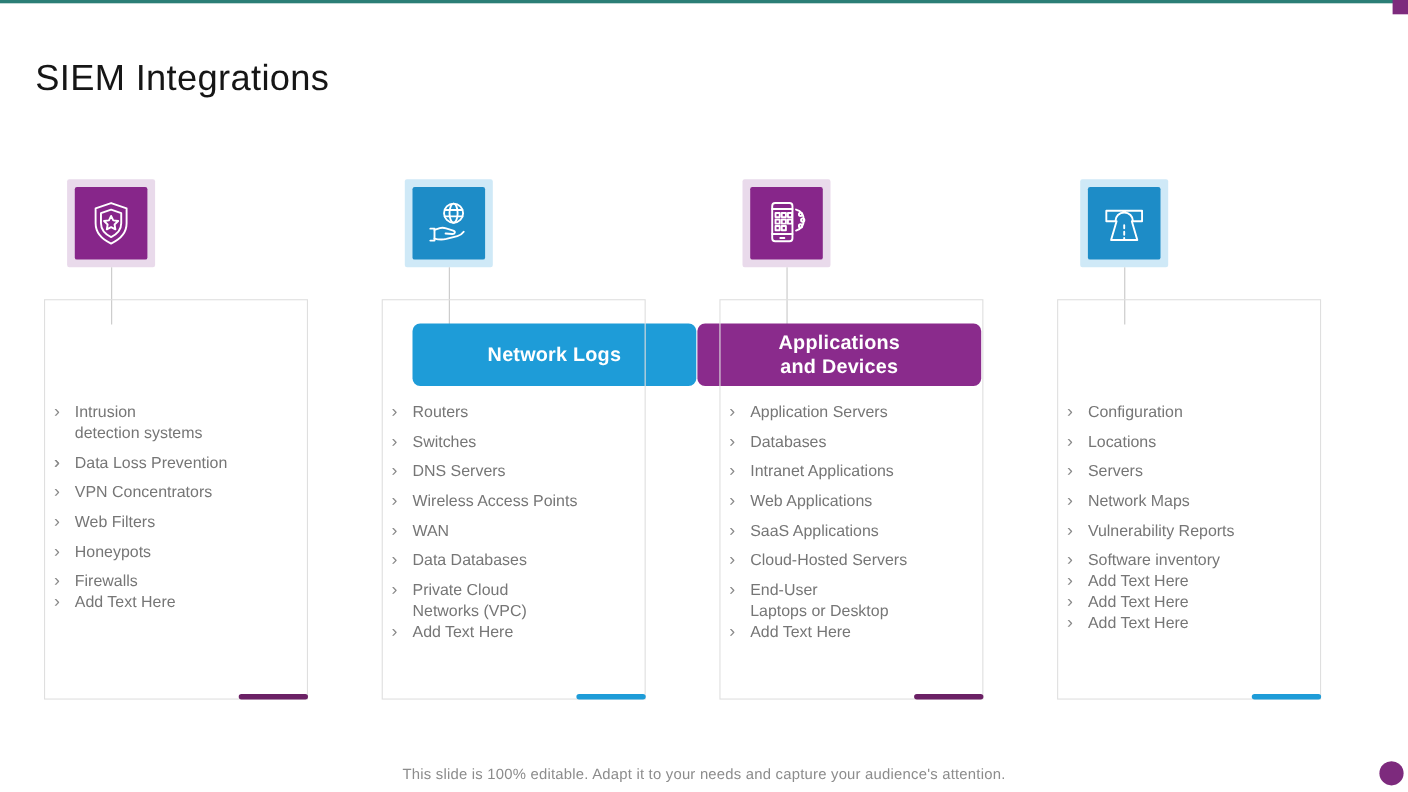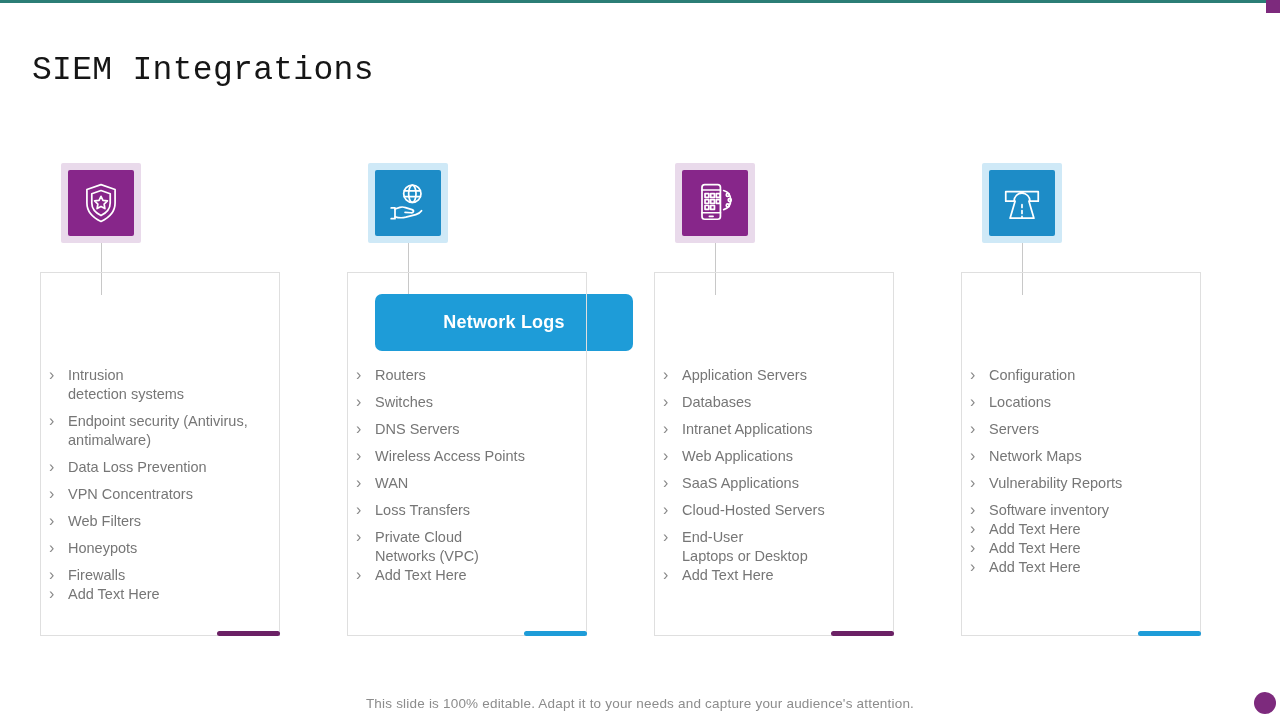--- a/index.html
+++ b/index.html
@@ -1,19 +1,19 @@
 <!DOCTYPE html>
 <html><head>
 <meta charset="utf-8">
 <style>
   html,body{margin:0;padding:0;background:#ffffff;font-family:"Liberation Sans",sans-serif;}
   .slide{position:relative;width:1280px;height:720px;background:#ffffff;overflow:hidden;}
   .top-line{position:absolute;top:0;left:0;width:100%;height:3px;background:#2B7E76;}
   .top-corner{position:absolute;top:0;right:0;width:14px;height:13px;background:#7D2A7D;}
-  .title{position:absolute;top:30px;left:32px;font-size:33px;font-weight:400;color:#161616;letter-spacing:.3px;font-family:Liberation Mono, monospace;}
+  .title{position:absolute;top:30px;left:32px;font-size:33px;font-weight:400;color:#161616;letter-spacing:.3px;}
   .columns{position:absolute;inset:0;}
   .column{position:absolute;top:163px;width:262px;height:500px;}
   .icon-frame{position:absolute;left:41px;top:0;width:80px;height:80px;padding:7px;box-sizing:border-box;border-radius:2px;}
   .purple .icon-frame{background:#E9DAEB;}
   .blue .icon-frame{background:#CFE9F7;}
   .icon-box{width:66px;height:66px;display:flex;align-items:center;justify-content:center;border-radius:2px;}
   .purple .icon-box{background:#87268A;}
   .blue .icon-box{background:#1D8CC7;}
   .icon-box svg{width:52px;height:52px;stroke:#ffffff;fill:none;stroke-width:1.6;stroke-linejoin:round;stroke-linecap:round;}
   .connector{position:absolute;left:81px;top:80px;width:1px;height:52px;background:#C8C8C8;}
@@ -48,22 +48,21 @@
               <path d="M24 12.5l8.5 3V24c0 5.3-3.7 9.2-8.5 11.6-4.8-2.4-8.5-6.3-8.5-11.6v-8.5Z"></path>
               <path d="M24 17.8l1.8 3.7 4.1.6-3 2.9.7 4.1-3.6-1.9-3.6 1.9.7-4.1-3-2.9 4.1-.6Z"></path>
             </svg>
           </div>
     </div>
     <div class="connector"></div>
     <div class="box-border"></div>
     <ul class="items">
           <li class="item"><span class="bullet">›</span><span class="item-text">Intrusion
 detection systems</span></li>
-          <li class="item"><span class="bullet">›</span><span class="item-text">Endpoint security (Antivirus,
-antimalware)</span></li>
+          <li class="item"><span class="bullet">›</span></li>
           <li class="item"><span class="bullet">›</span><span class="item-text">Data Loss Prevention</span></li>
           <li class="item"><span class="bullet">›</span><span class="item-text">VPN Concentrators</span></li>
           <li class="item"><span class="bullet">›</span><span class="item-text">Web Filters</span></li>
           <li class="item"><span class="bullet">›</span><span class="item-text">Honeypots</span></li>
           <li class="item"><span class="bullet">›</span><span class="item-text">Firewalls</span></li>
           <li class="item tight"><span class="bullet">›</span><span class="item-text">Add Text Here</span></li>
         </ul>
     <div class="accent"></div>
   </div>
 
@@ -84,21 +83,21 @@
     <div class="header">
       <span class="header-label">Network Logs</span>
     </div>
     <div class="box-border"></div>
     <ul class="items">
           <li class="item"><span class="bullet">›</span><span class="item-text">Routers</span></li>
           <li class="item"><span class="bullet">›</span><span class="item-text">Switches</span></li>
           <li class="item"><span class="bullet">›</span><span class="item-text">DNS Servers</span></li>
           <li class="item"><span class="bullet">›</span><span class="item-text">Wireless Access Points</span></li>
           <li class="item"><span class="bullet">›</span><span class="item-text">WAN</span></li>
-          <li class="item"><span class="bullet">›</span><span class="item-text">Loss Transfers</span></li>
+          <li class="item"><span class="bullet">›</span><span class="item-text">Data Databases</span></li>
           <li class="item"><span class="bullet">›</span><span class="item-text">Private Cloud
 Networks (VPC)</span></li>
           <li class="item tight"><span class="bullet">›</span><span class="item-text">Add Text Here</span></li>
         </ul>
     <div class="accent"></div>
   </div>
 
   <div class="column purple" style="left: 634px; width: 262px;">
     <div class="icon-frame">
       <div class="icon-box">
@@ -114,20 +113,24 @@
               <rect x="14.8" y="26.3" width="3.5" height="3.5"></rect>
               <rect x="20" y="26.3" width="3.5" height="3.5"></rect>
               <path d="M32 12.5c4.2 1.2 6.5 4.5 6.5 8.8s-2.3 7.6-6.5 8.8"></path>
               <circle cx="35.8" cy="16.5" r="1.4"></circle>
               <circle cx="37.6" cy="21.3" r="1.4"></circle>
               <circle cx="35.8" cy="26.2" r="1.4"></circle>
             </svg>
           </div>
     </div>
     <div class="connector"></div>
+    <div class="header">
+      <span class="header-label">Applications
+and Devices</span>
+    </div>
     <div class="box-border"></div>
     <ul class="items">
           <li class="item"><span class="bullet">›</span><span class="item-text">Application Servers</span></li>
           <li class="item"><span class="bullet">›</span><span class="item-text">Databases</span></li>
           <li class="item"><span class="bullet">›</span><span class="item-text">Intranet Applications</span></li>
           <li class="item"><span class="bullet">›</span><span class="item-text">Web Applications</span></li>
           <li class="item"><span class="bullet">›</span><span class="item-text">SaaS Applications</span></li>
           <li class="item"><span class="bullet">›</span><span class="item-text">Cloud-Hosted Servers</span></li>
           <li class="item"><span class="bullet">›</span><span class="item-text">End-User
 Laptops or Desktop</span></li>

